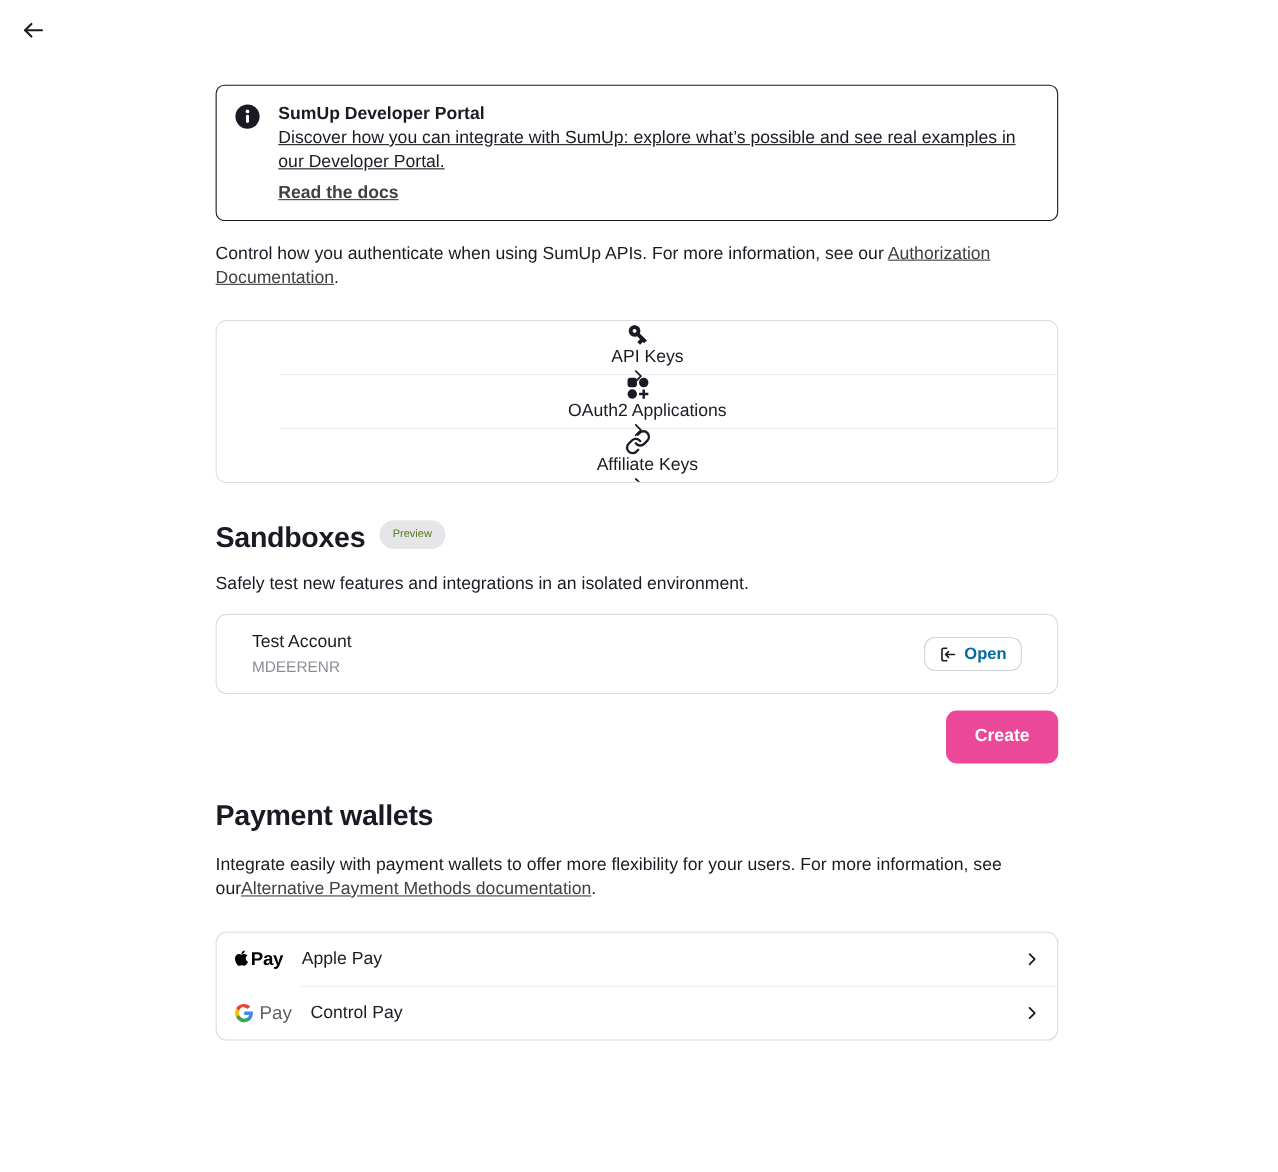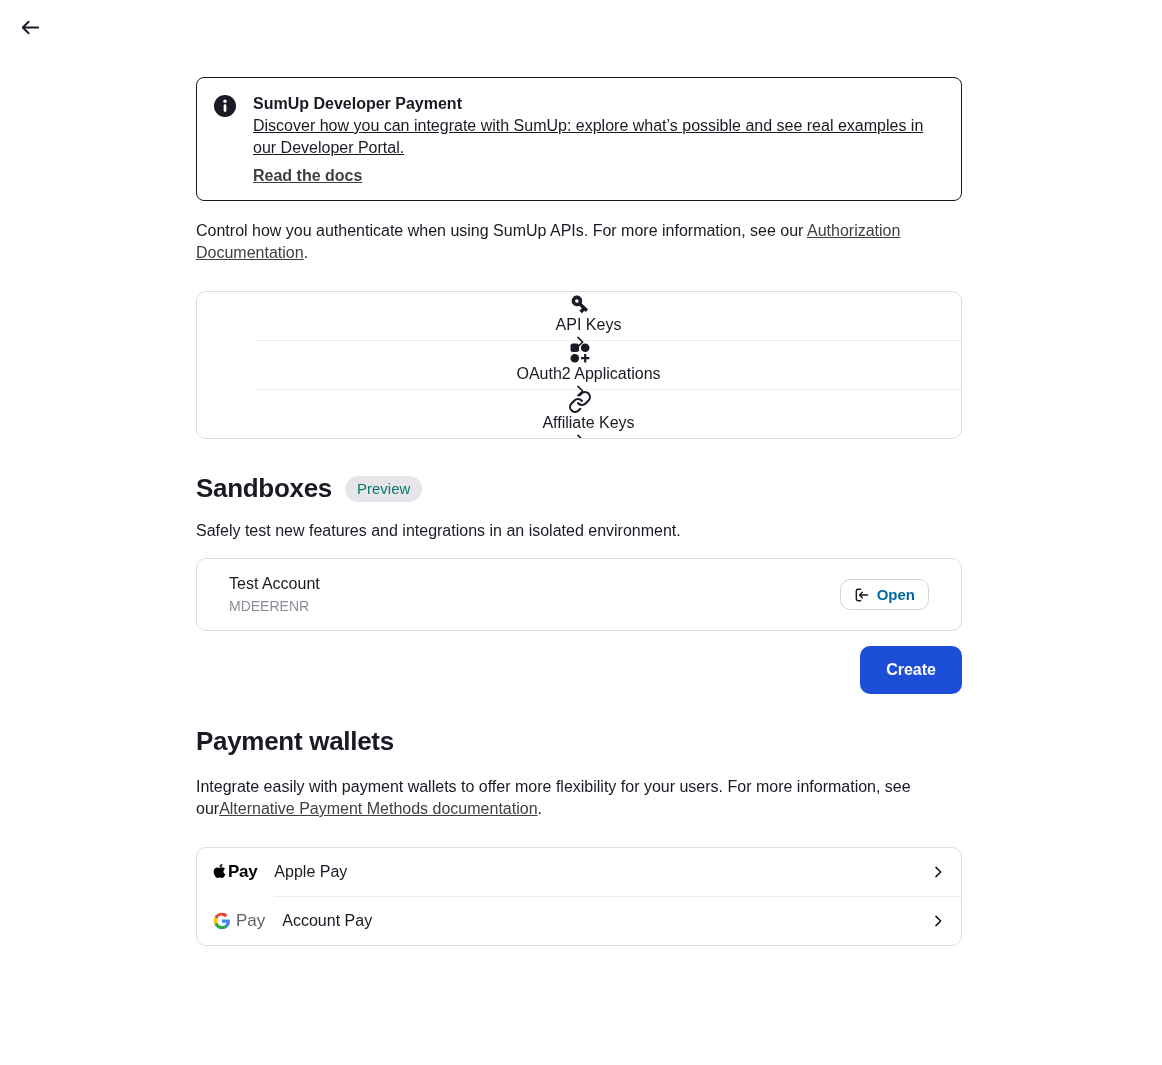--- a/index.html
+++ b/index.html
@@ -37,33 +37,33 @@
   
   .list-card { border:1px solid #dcdce3; border-radius:10px; margin-top:27px; overflow:hidden; }
   .list-row { display:flex; align-items:center; height:48px; padding:0 15px 0 17px;
     cursor:pointer; background:#fff;flex-direction:column; }
   .list-row .row-icon { flex:0 0 24px; display:flex; align-items:center; justify-content:center; }
   .list-row .row-label { font-size:16px; margin-left:17px; flex:1; }
   .divider { border-top:1px solid #ededf1; margin-left:58px; }
   .divider-wide { border-top:1px solid #ededf1; margin-left:77px; }
 
   
-  .heading-row { display:flex; align-items:center; gap:13px; margin-top:34px; }
+  .heading-row { display:flex; align-items:flex-start; gap:13px; margin-top:34px; }
   .heading-row .section-heading { margin-top:0; }
-  .badge { background:#e6e6ea; color:#0f766e; border-radius:999px; padding:4px 12px;
-    font-size:15px; line-height:18px; }
+  .badge { background:#e6e6ea; color:#4d7c0f; border-radius:999px; padding:4px 12px;
+    font-size:10px; line-height:18px; }
   .sandbox-card { border:1px solid #dcdce3; border-radius:10px; margin-top:16px;
     padding:13px 32px; display:flex; align-items:center; justify-content:space-between; }
   .sandbox-name { font-size:16px; line-height:23px; }
   .sandbox-code { font-size:14px; line-height:22px; color:#8c8c96; }
   .open-btn { display:flex; align-items:center; gap:7px; background:#fff;
     border:1px solid #d3d3db; border-radius:10px; padding:6px 13px; cursor:pointer;
     font-family:inherit; font-size:15px; font-weight:700; color:#0369a1; }
   .create-row { display:flex; justify-content:flex-end; margin-top:15px; }
-  .create-btn { background:#1d4ed8; color:#fff; border:none; border-radius:10px;
+  .create-btn { background:#ec4899; color:#fff; border:none; border-radius:10px;
     padding:0 26px; height:48px; font-family:inherit; font-size:16px; font-weight:700;
     cursor:pointer; }
 
   
   .wallet-row { display:flex; align-items:center; height:48px; padding:0 15px 0 16px; cursor:pointer; }
   .wallet-logo { flex:0 0 44px; display:flex; align-items:center; gap:2px; }
   .wallet-logo .pay-word { font-size:17px; font-weight:600; letter-spacing:-0.3px; color:#000; }
   .wallet-logo .pay-word-gray { font-size:17px; font-weight:400; letter-spacing:0; color:#5f6368; margin-left:3px; }
   .wallet-label { font-size:16px; margin-left:17px; flex:1; }
   .chevron { flex:0 0 auto; display:flex; align-items:center; }
@@ -86,21 +86,21 @@
 
   <div class="info-banner">
     <div class="icon-col">
       <svg width="24" height="24" viewBox="0 0 24 24">
           <circle cx="12" cy="12" r="11" fill="#1a1a24"></circle>
           <circle cx="12" cy="7.3" r="1.7" fill="#fff"></circle>
           <rect x="10.65" y="10.3" width="2.7" height="7.6" rx="1.35" fill="#fff"></rect>
         </svg>
     </div>
     <div>
-      <h3>SumUp Developer Payment</h3>
+      <h3>SumUp Developer Portal</h3>
       <p>Discover how you can integrate with SumUp: explore what’s possible and see real examples in our Developer Portal.</p>
       <a class="docs-link">Read the docs</a>
     </div>
   </div>
 
   <p class="section-desc"><span>Control how you authenticate when using SumUp APIs. For more information, see our </span><a class="inline-link">Authorization Documentation</a><span>.</span></p>
 
   <div class="list-card">
     <div class="list-row">
       <span class="row-icon">
@@ -200,21 +200,21 @@
     <div class="wallet-row">
       <span class="wallet-logo">
         <svg width="18" height="18" viewBox="0 0 48 48">
             <path fill="#4285F4" d="M45.12 24.5c0-1.56-.14-3.06-.4-4.5H24v8.51h11.84c-.51 2.75-2.06 5.08-4.39 6.64v5.52h7.11c4.16-3.83 6.56-9.47 6.56-16.17z"></path>
             <path fill="#34A853" d="M24 46c5.94 0 10.92-1.97 14.56-5.33l-7.11-5.52c-1.97 1.32-4.49 2.1-7.45 2.1-5.73 0-10.58-3.87-12.31-9.07H4.34v5.7C7.96 41.07 15.4 46 24 46z"></path>
             <path fill="#FBBC04" d="M11.69 28.18C11.25 26.86 11 25.45 11 24s.25-2.86.69-4.18v-5.7H4.34C2.85 17.09 2 20.45 2 24c0 3.55.85 6.91 2.34 9.88l7.35-5.7z"></path>
             <path fill="#EA4335" d="M24 10.75c3.23 0 6.13 1.11 8.41 3.29l6.31-6.31C34.91 4.18 29.93 2 24 2 15.4 2 7.96 6.93 4.34 12.12l7.35 5.7c1.73-5.2 6.58-9.07 12.31-9.07z"></path>
           </svg>
         <span class="pay-word-gray">Pay</span>
       </span>
-      <span class="wallet-label">Account Pay</span>
+      <span class="wallet-label">Control Pay</span>
       <span class="chevron">
         <svg width="16" height="16" viewBox="0 0 24 24" fill="none" stroke="#1a1a24" stroke-width="2.4" stroke-linecap="round" stroke-linejoin="round">
             <path d="M9 5l7 7-7 7"></path>
           </svg>
       </span>
     </div>
   </div>
 
 </div>
 

